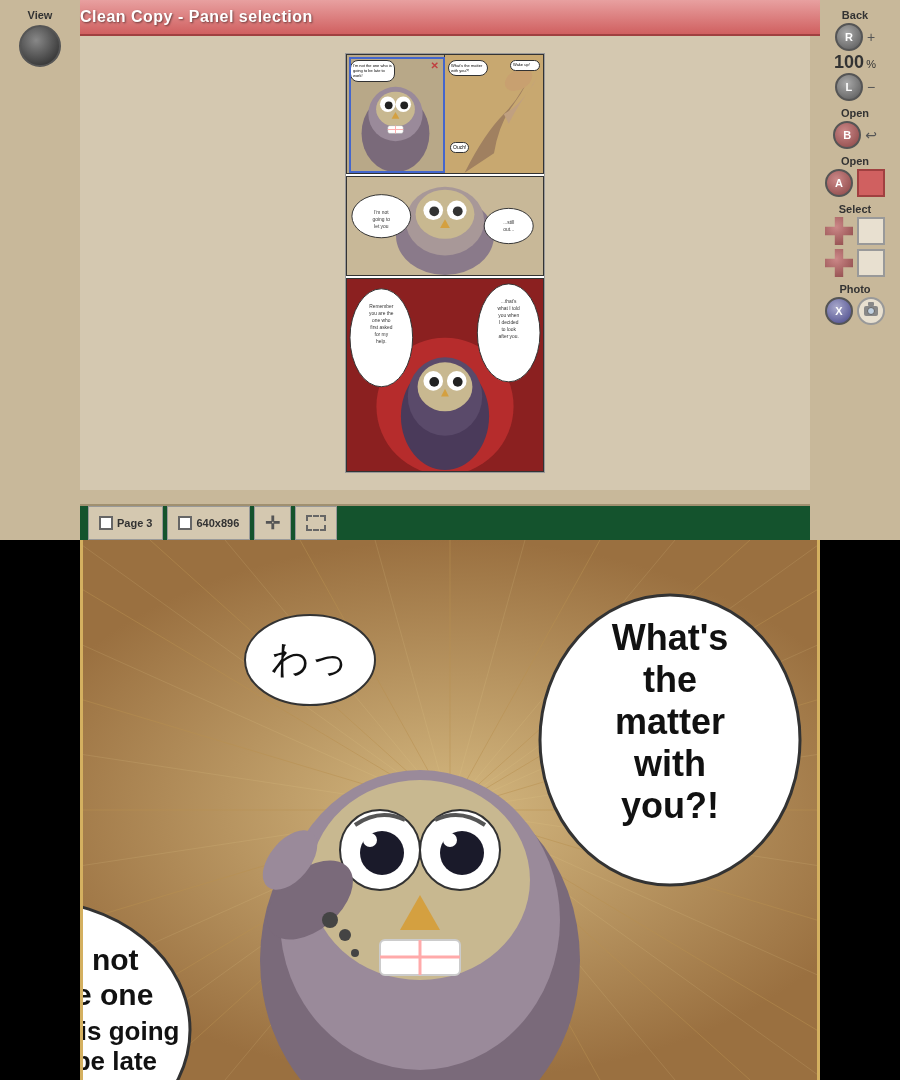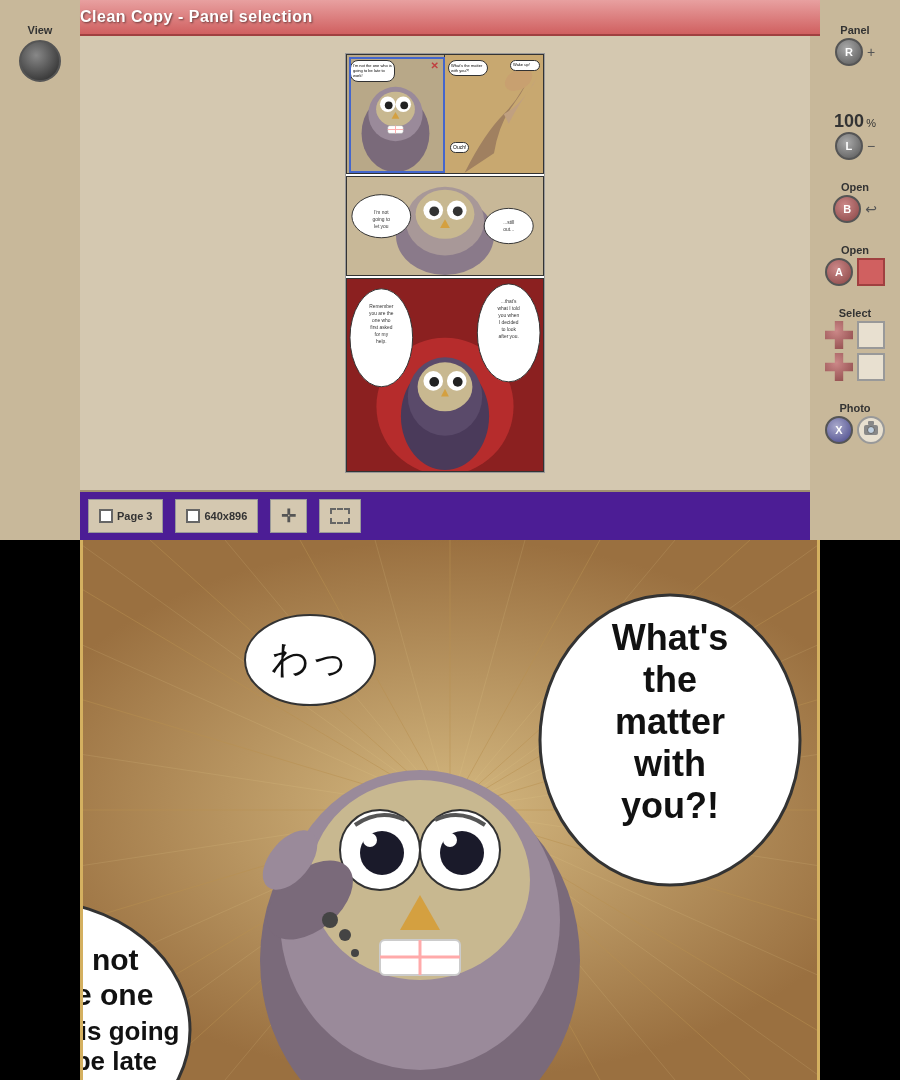--- a/index.html
+++ b/index.html
@@ -73,21 +73,21 @@
       align-items: center;
       padding-top: 5px;
       gap: 2px;
     }
 
     .panel-label {
       font-size: 11px;
       font-weight: bold;
       color: #333;
       text-align: center;
-      margin-top: 19px;
+      margin-top: 4px;
     }
 
     .btn-row {
       display: flex;
       align-items: center;
       gap: 4px;
     }
 
     .circle-btn {
       width: 28px;
@@ -197,26 +197,26 @@
       top: 224px; left: 0; right: 0; bottom: 0;
       background: #8b2020;
     }
 
     
     #status-bar {
       position: absolute;
       bottom: 0;
       left: 80px;
       right: 90px;
-      height: 50px;
-      background: #4c1d95;
+      height: 36px;
+      background: #14532d;
       border-top: 2px solid #a09070;
       display: flex;
       align-items: center;
-      gap: 12px;
+      gap: 4px;
       padding: 0 8px;
     }
 
     .status-item {
       display: flex;
       align-items: center;
       gap: 4px;
       padding: 4px 10px;
       border: 1px solid #999;
       background: #d4c8b0;
@@ -453,26 +453,26 @@
       <span class="move-icon">✛</span>
     </div>
     <div class="status-item">
       <div class="dotted-sel"></div>
     </div>
   </div>
 
 
   <div id="right-panel">
 
-    <span class="panel-label">Panel</span>
+    <span class="panel-label">Back</span>
     <div class="btn-row">
       <div class="circle-btn btn-r">R</div>
       <span class="icon-arrow">+</span>
     </div>
-    <div style="display:flex;align-items:baseline;gap:2px;margin-top:44px;">
+    <div style="display:flex;align-items:baseline;gap:2px;">
       <span class="zoom-value">100</span>
       <span class="zoom-pct">%</span>
     </div>
     <div class="btn-row">
       <div class="circle-btn btn-l">L</div>
       <span class="icon-arrow">−</span>
     </div>
 
     <span class="panel-label">Open</span>
     <div class="btn-row">

